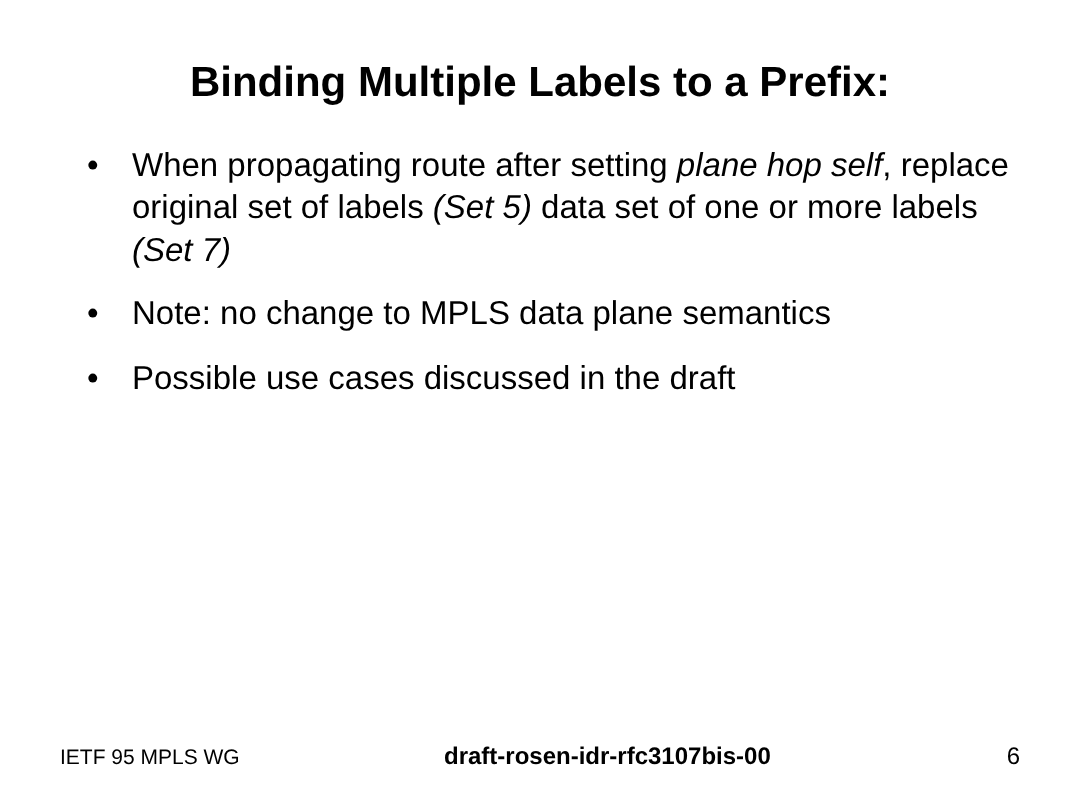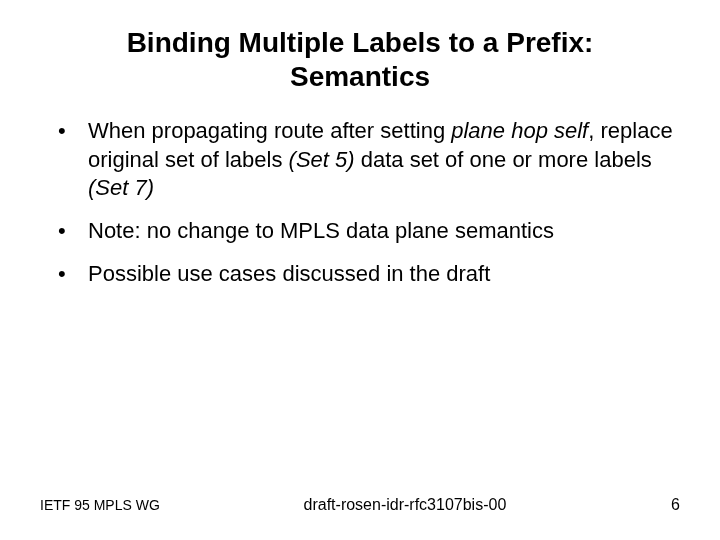--- a/index.html
+++ b/index.html
@@ -1,35 +1,34 @@
 <!DOCTYPE html>
 <html><head>
 <meta charset="utf-8">
 <style>
   * { margin: 0; padding: 0; box-sizing: border-box; }
   html, body { width: 720px; height: 540px; background: #fff; font-family: Arial, Helvetica, sans-serif; color: #000; }
-  .slide { width: 720px; height: 540px; position: relative; padding: 20px 40px 0 40px; }
+  .slide { width: 720px; height: 540px; position: relative; padding: 32px 40px 0 40px; }
   .title { font-size: 28px; font-weight: bold; text-align: center; line-height: 1.2; margin-top: 6px; margin-bottom: 24px; }
   .bullets { list-style: none; padding-left: 0; }
   .bullets li { font-size: 22px; line-height: 1.3; margin-bottom: 14px; padding-left: 48px; position: relative; }
   .bullets li::before { content: "•"; position: absolute; left: 18px; top: 0; font-size: 22px; }
   .italic { font-style: italic; }
   .footer { position: absolute; bottom: 26px; left: 0; width: 100%; padding: 0 40px; display: flex; align-items: baseline; }
   .footer-left { font-size: 14px; flex: 0 0 auto; text-align: right; }
-  .footer-center { font-size: 16px; font-weight: normal; flex: 1 1 auto; text-align: center; }
+  .footer-center { font-size: 16px; font-weight: bold; flex: 1 1 auto; text-align: center; }
   .footer-right { font-size: 16px; flex: 0 0 auto; width: 30px; text-align: right; }
 </style>
 </head>
 <body>
 
 <div class="slide">
 
   <h1 class="title">
     <span>Binding Multiple Labels to a Prefix:</span><br>
-    <span>Semantics</span>
   </h1>
 
   <ul class="bullets">
     <li>
       <span>When propagating route after setting </span><span class="italic">plane hop self</span><span>, replace original set of labels </span><span class="italic">(Set 5)</span><span> data set of one or more labels </span><span class="italic">(Set 7)</span>
     </li>
     <li>
       <span>Note: no change to MPLS data plane semantics</span>
     </li>
     <li>

